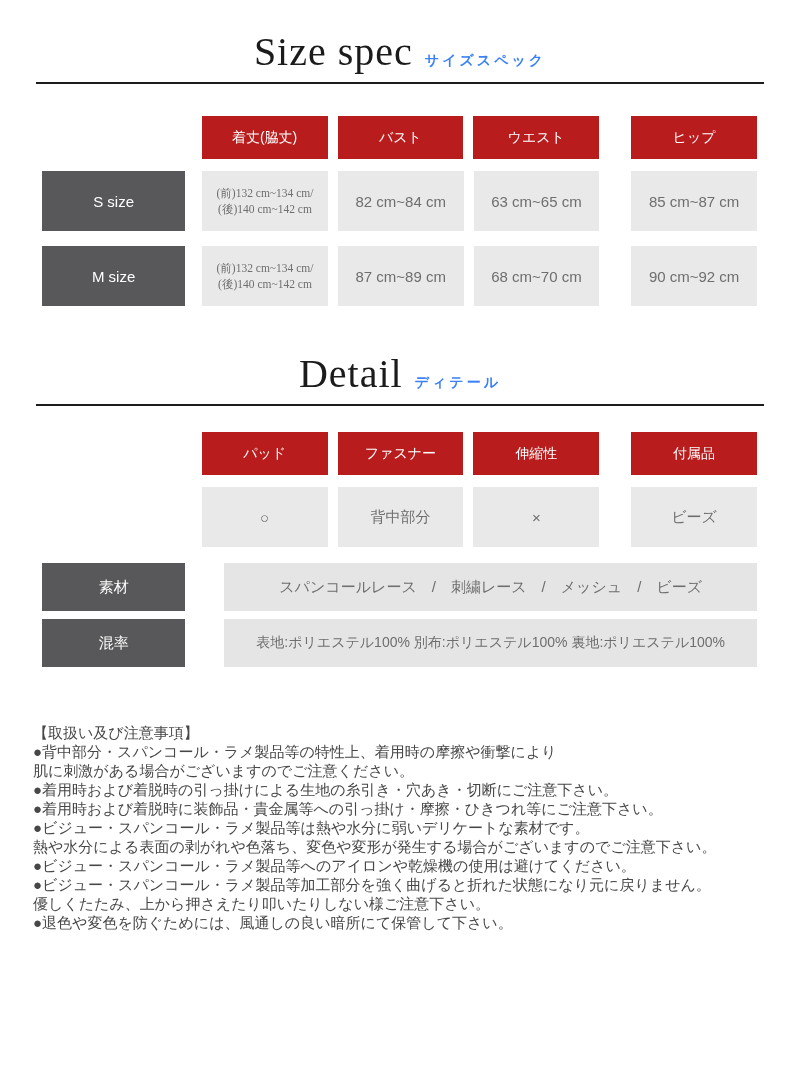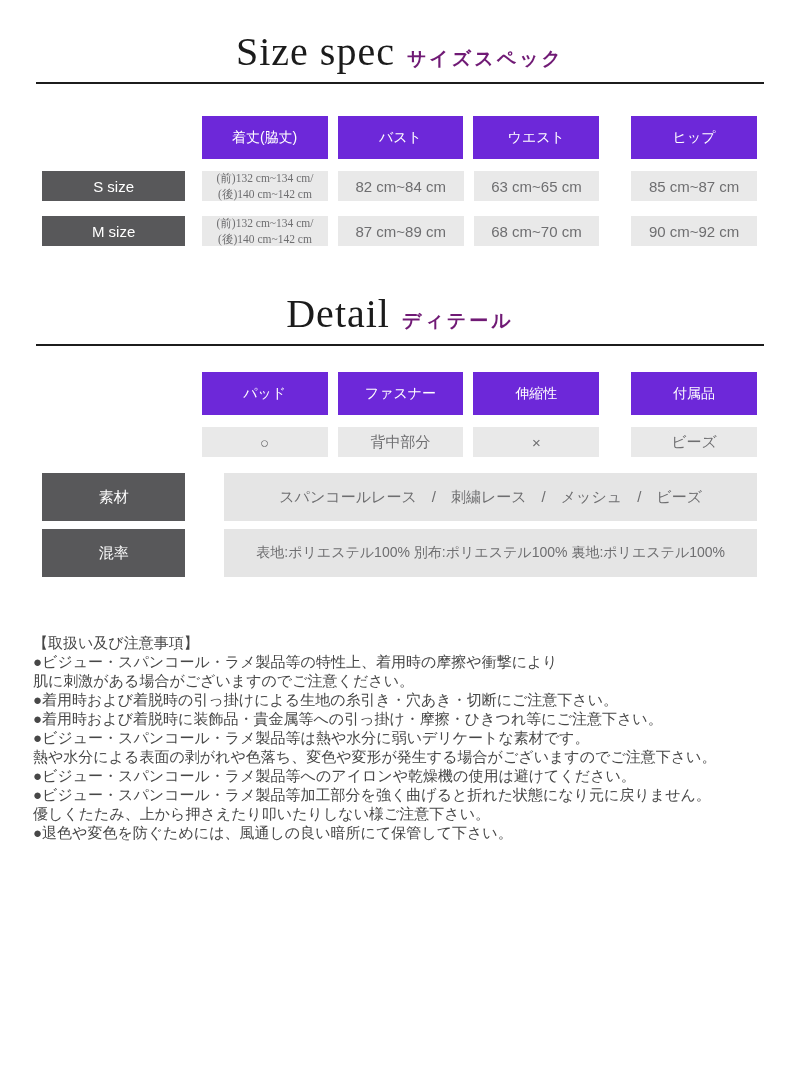--- a/index.html
+++ b/index.html
@@ -25,22 +25,22 @@
     margin: 0;
   }
   .sec-head .en {
     font-family: "Liberation Serif", "DejaVu Serif", serif;
     font-weight: 400;
     font-size: 40px;
     color: #1b1b1b;
     letter-spacing: 1px;
   }
   .sec-head .ja {
-    font-size: 19px;
-    color: #701a75;
+    font-size: 14px;
+    color: #3b82f6;
     margin-left: 12px;
     letter-spacing: 3px;
   }
   .rule {
     border: none;
     border-top: 2px solid #1c1c1c;
     width: 728px;
     margin: 7px auto 0 auto;
   }
 
@@ -67,21 +67,21 @@
   .cell.rowlabel {
     width: 148px;
     margin-right: 17px;
     background: #58585a;
     color: #ffffff;
     font-size: 15px;
   }
   .cell.head {
     width: 130px;
     margin-right: 10px;
-    background: #6d28d9;
+    background: #b91c1c;
     color: #ffffff;
     font-size: 14px;
   }
   .cell.val {
     width: 130px;
     margin-right: 10px;
     background: #e9e9e9;
     color: #6e6e70;
     font-size: 15px;
   }
@@ -95,21 +95,21 @@
     width: 550px;
     background: #e5e5e5;
     color: #6e6e70;
     font-size: 15px;
     white-space: nowrap;
   }
   .cell.wide.dense { font-size: 14px; }
   .trow > .cell:last-child { margin-right: 0; margin-left: 22px; }
 
   .h43 { height: 43px; }
-  .h42 { height: 30px; }
+  .h42 { height: 60px; }
   .h48 { height: 48px; }
 
   .mb12 { margin-bottom: 12px; }
   .mb15 { margin-bottom: 15px; }
   .mb16 { margin-bottom: 16px; }
   .mb8  { margin-bottom: 8px; }
 
   
   .size-section   { padding-top: 28px; }
   .size-section .spec-table   { margin-top: 32px; }
@@ -199,21 +199,21 @@
 
       <div class="trow">
         <div class="cell rowlabel h48">混率</div>
         <div class="cell wide dense h48">表地:ポリエステル100%  別布:ポリエステル100% 裏地:ポリエステル100%</div>
       </div>
     </div>
   </section>
 
   <section class="notes">
     <div>【取扱い及び注意事項】</div>
-    <div>●ビジュー・スパンコール・ラメ製品等の特性上、着用時の摩擦や衝撃により</div>
+    <div>●背中部分・スパンコール・ラメ製品等の特性上、着用時の摩擦や衝撃により</div>
     <div>肌に刺激がある場合がございますのでご注意ください。</div>
     <div>●着用時および着脱時の引っ掛けによる生地の糸引き・穴あき・切断にご注意下さい。</div>
     <div>●着用時および着脱時に装飾品・貴金属等への引っ掛け・摩擦・ひきつれ等にご注意下さい。</div>
     <div>●ビジュー・スパンコール・ラメ製品等は熱や水分に弱いデリケートな素材です。</div>
     <div>熱や水分による表面の剥がれや色落ち、変色や変形が発生する場合がございますのでご注意下さい。</div>
     <div>●ビジュー・スパンコール・ラメ製品等へのアイロンや乾燥機の使用は避けてください。</div>
     <div>●ビジュー・スパンコール・ラメ製品等加工部分を強く曲げると折れた状態になり元に戻りません。</div>
     <div>優しくたたみ、上から押さえたり叩いたりしない様ご注意下さい。</div>
     <div>●退色や変色を防ぐためには、風通しの良い暗所にて保管して下さい。</div>
   </section>

